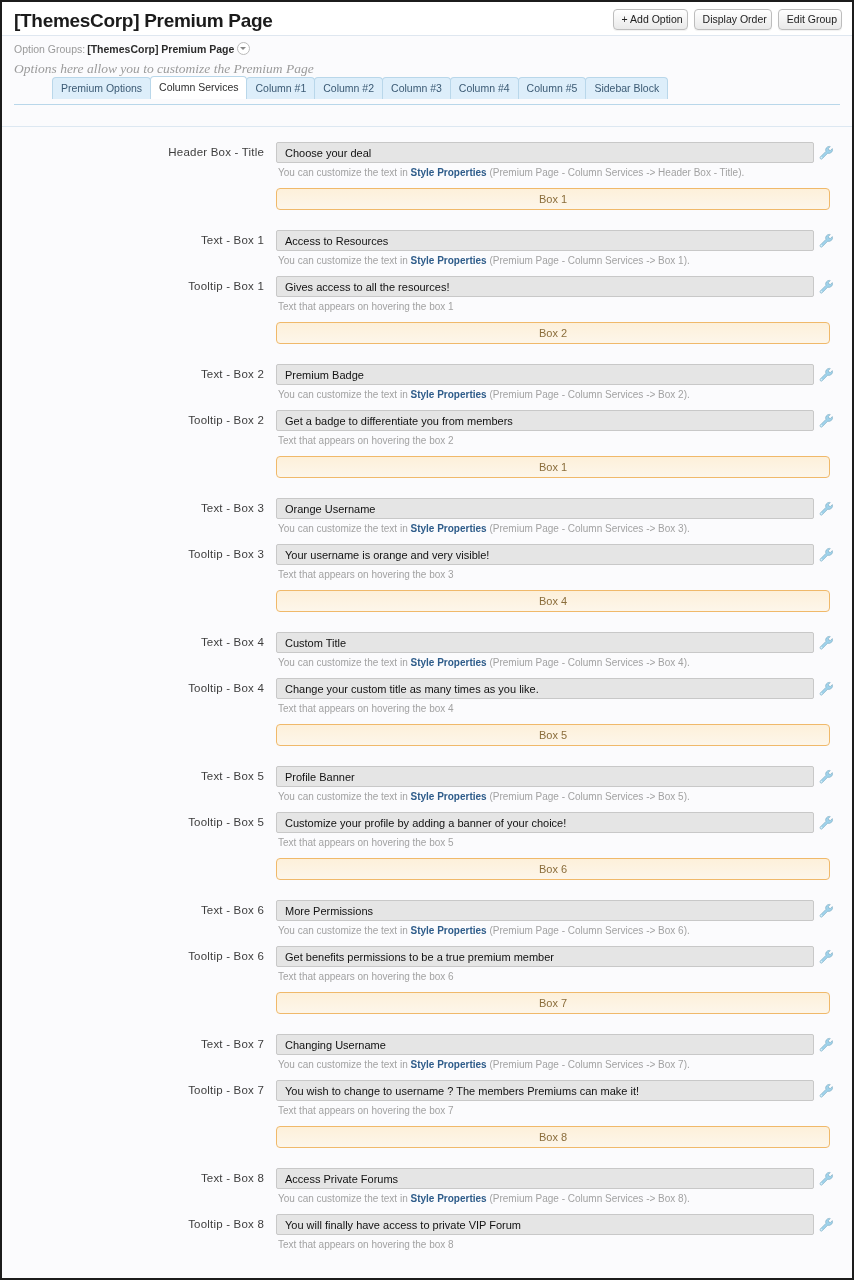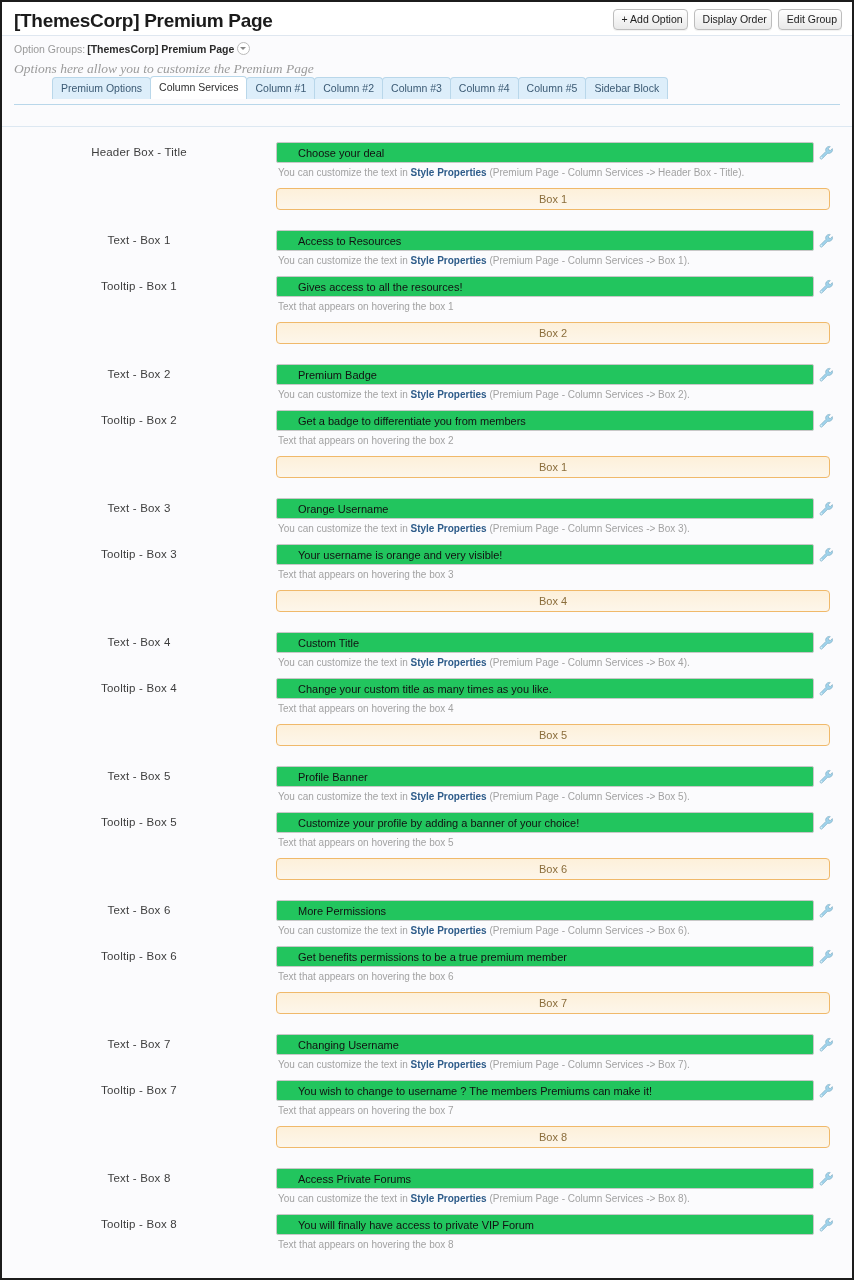--- a/index.html
+++ b/index.html
@@ -160,41 +160,41 @@
   .form-body {
     padding: 0 14px 0 12px;
   }
   .row {
     display: flex;
     align-items: flex-start;
   }
   .row-label {
     width: 262px;
     min-width: 262px;
-    text-align: center;
+    text-align: right;
     padding-right: 12px;
     box-sizing: border-box;
     font-size: 11.5px;
     color: #3d3d3d;
     line-height: 21px;
     letter-spacing: 0.2px;
     font-family: "Liberation Sans", sans-serif;
   }
   .row-field { flex: 1; min-width: 0; }
   .txt-input {
     width: 100%;
     box-sizing: border-box;
     height: 21px;
     font-family: "Liberation Sans", sans-serif;
     font-size: 11px;
     color: #111;
-    padding: 2px 21px;
+    padding: 2px 8px;
     border: 1px solid #c8c8c8;
     border-radius: 2px;
-    background: #22c55e;
+    background: #e5e5e5;
     outline: none;
   }
   .hint {
     font-size: 10px;
     color: #a2a2a2;
     line-height: 13px;
     padding: 3px 0 0 2px;
     white-space: nowrap;
     overflow: hidden;
   }

